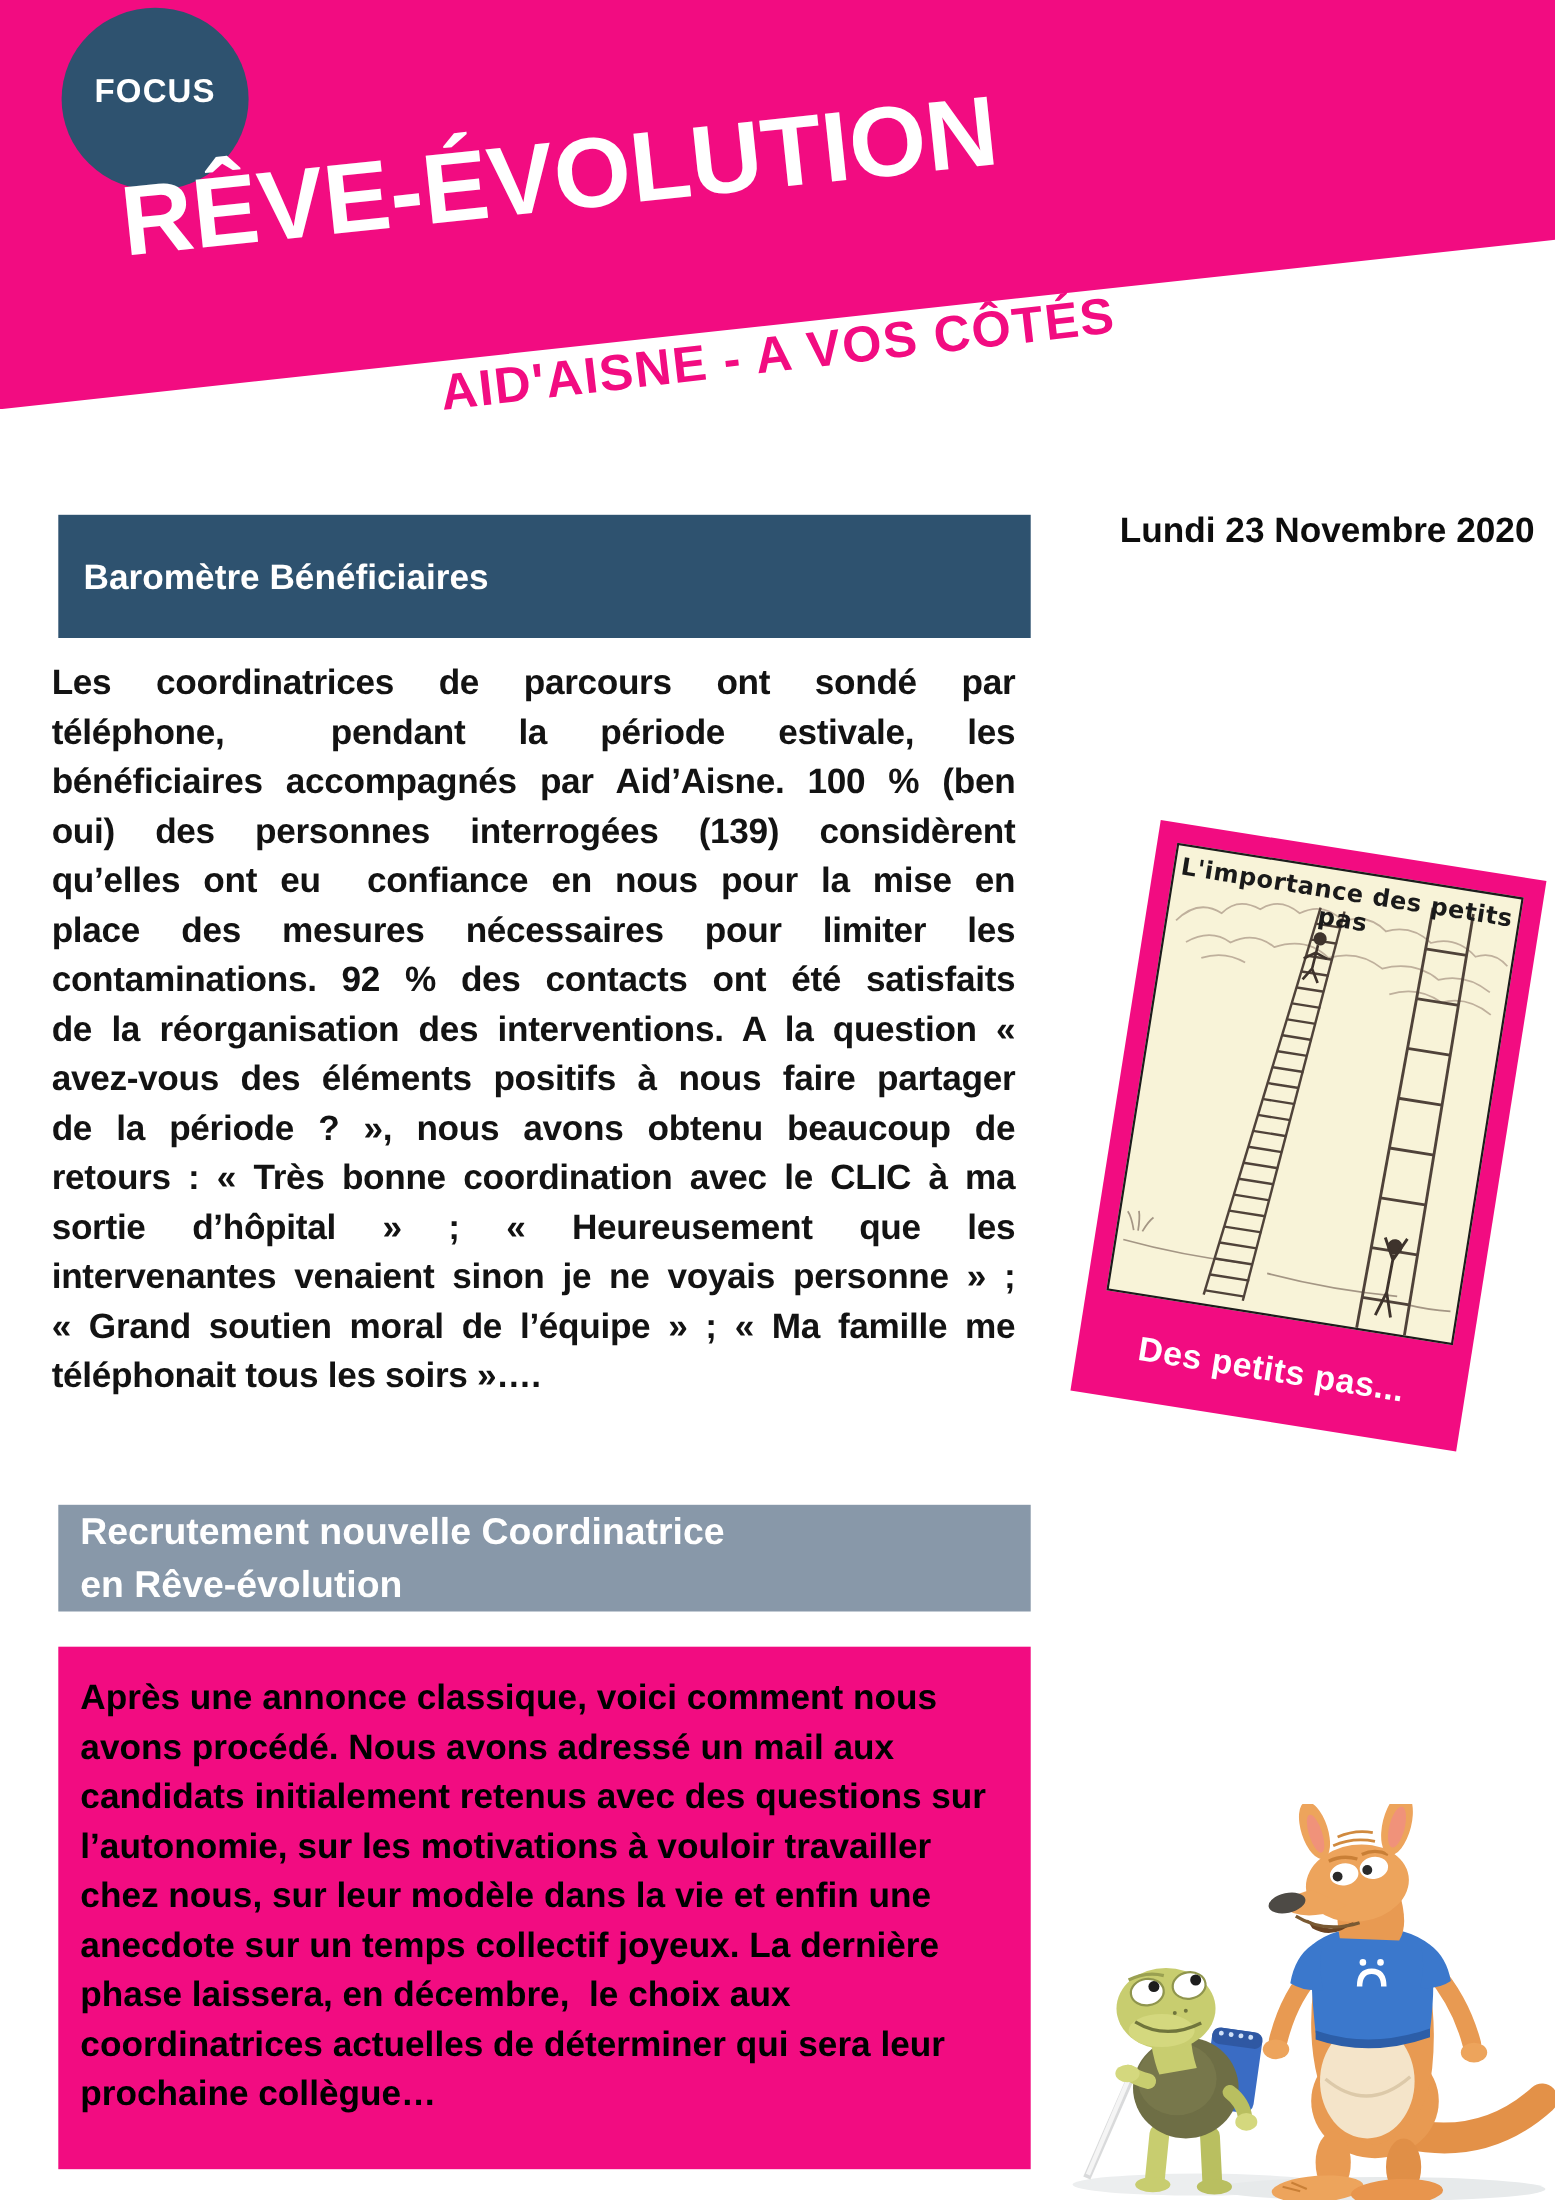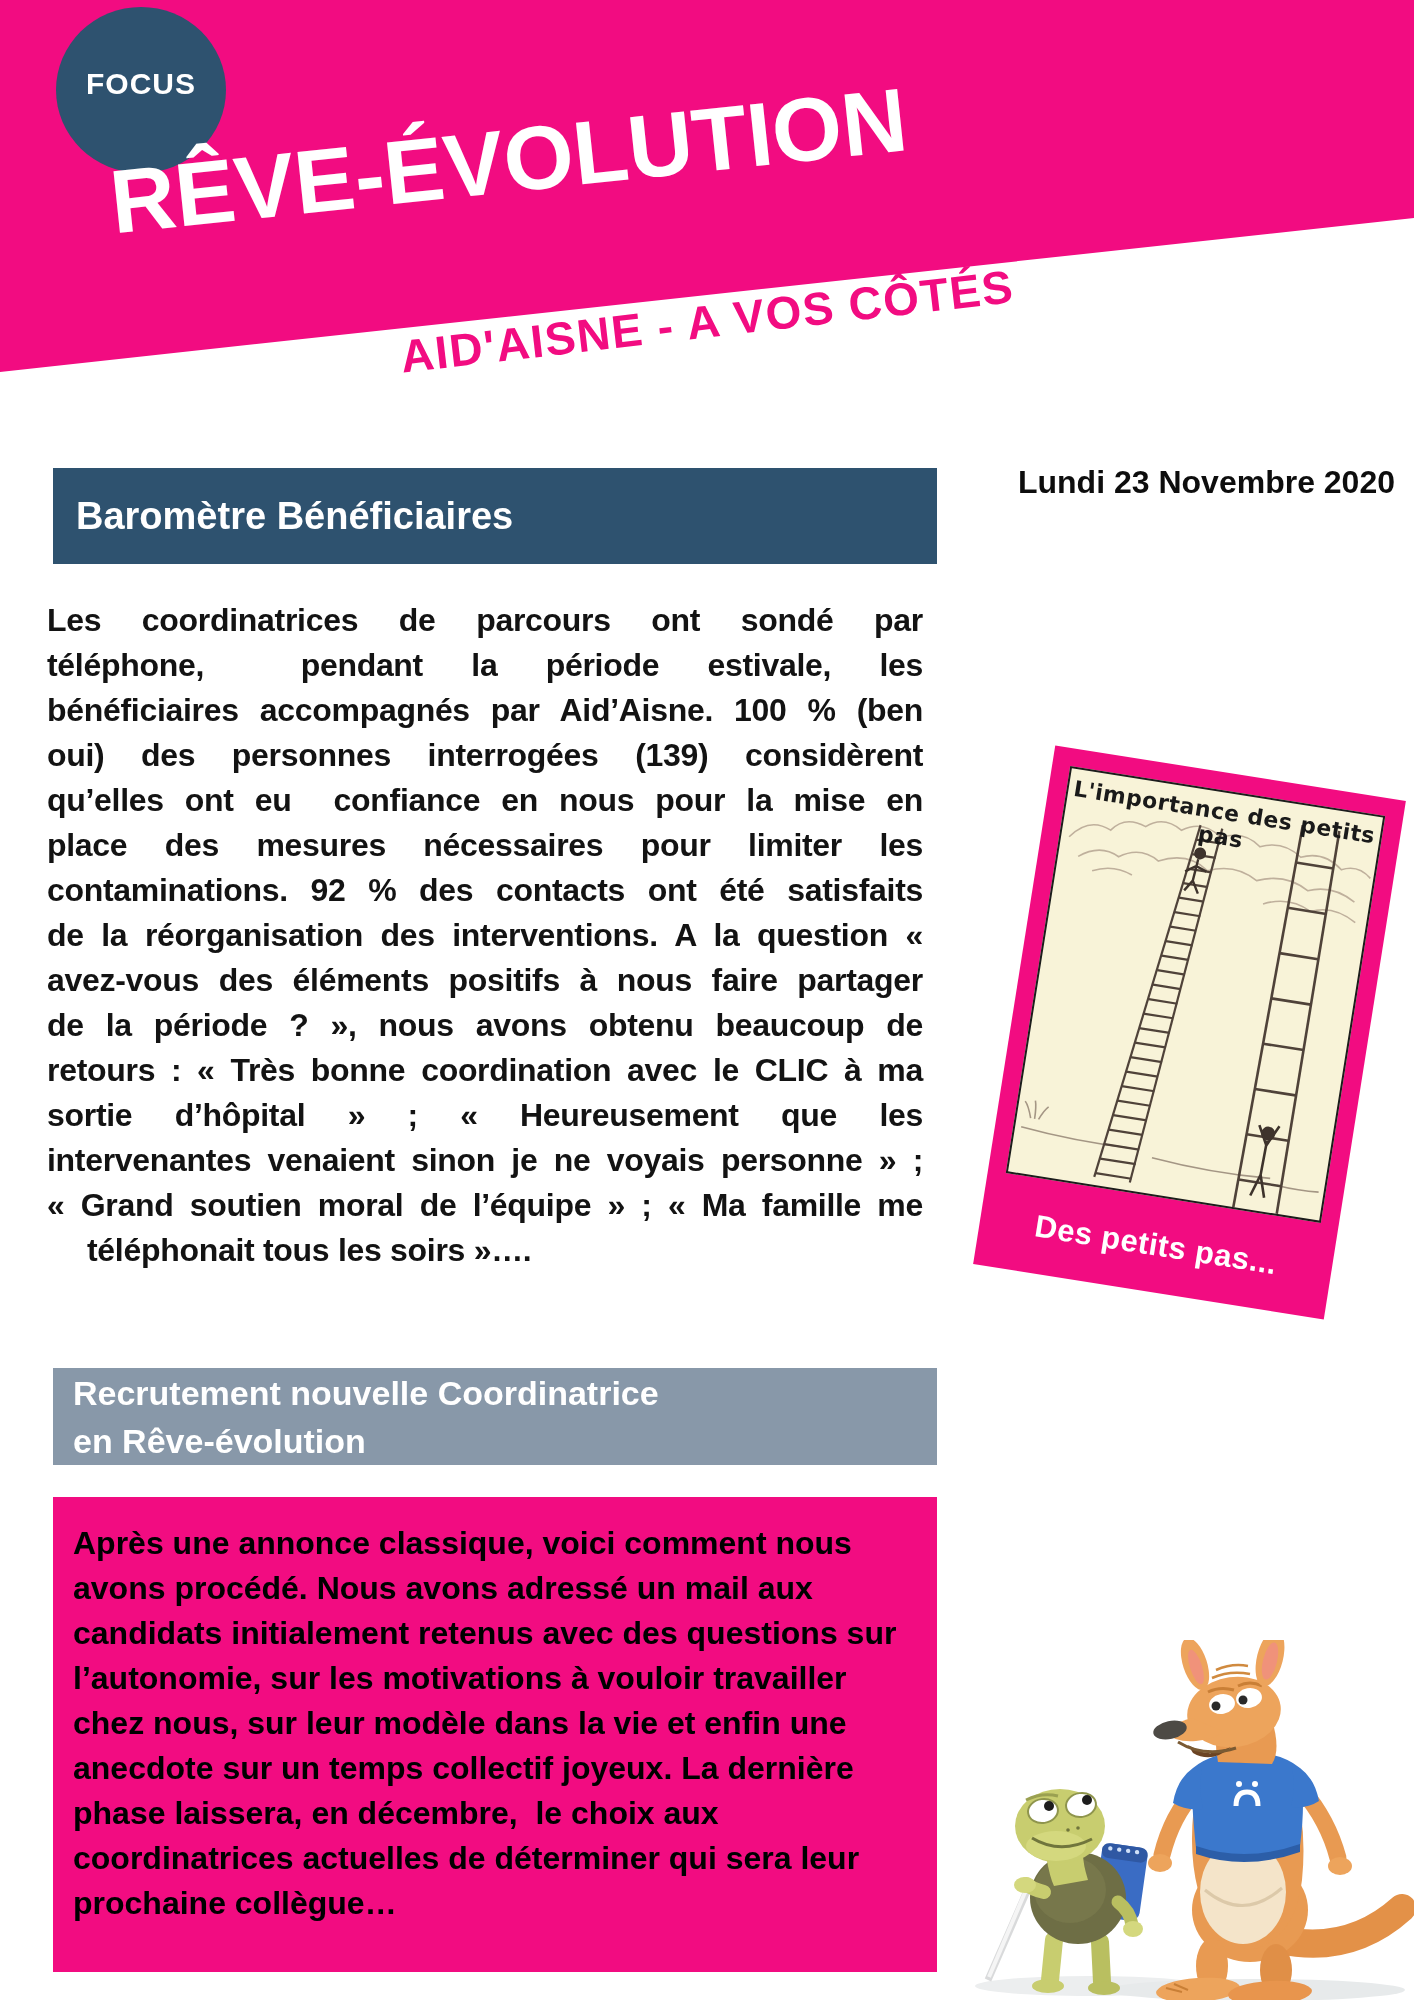--- a/index.html
+++ b/index.html
@@ -33,29 +33,29 @@
   .date{
     position:absolute;top:464px;right:19px;color:#0d0d0d;font-weight:bold;font-size:32px;
     white-space:nowrap;
   }
   
   .bar{
     position:absolute;left:53px;width:884px;color:#ffffff;font-weight:bold;
     display:flex;flex-direction:column;justify-content:center;box-sizing:border-box;
     padding-left:23px;
   }
-  .bar-blue{top:468px;height:96px;background:#2e526f;font-size:38px;}
+  .bar-blue{top:468px;height:112px;background:#2e526f;font-size:32px;}
   .bar-gray{top:1368px;height:97px;background:#8898a9;font-size:34px;line-height:48px;padding-left:20px;}
   
   .body-text{
     position:absolute;left:47px;top:598px;width:876px;color:#131313;
     font-weight:bold;font-size:32px;letter-spacing:-0.3px;
   }
   .body-text > div{line-height:45px;text-align:justify;text-align-last:justify;}
-  .body-text > div:last-child{text-align-last:left;margin-left:40px;}
+  .body-text > div:last-child{text-align-last:left;}
   
   .pink-block{
     position:absolute;left:53px;top:1497px;width:884px;height:475px;background:#f20c81;
     box-sizing:border-box;padding:24px 20px 0 20px;color:#000000;font-weight:bold;font-size:32px;
   }
   .pink-block > div{line-height:45px;}
   
   .polaroid{
     position:absolute;left:1012px;top:770px;width:355px;height:525px;background:#f20c81;
     transform:rotate(9deg);

